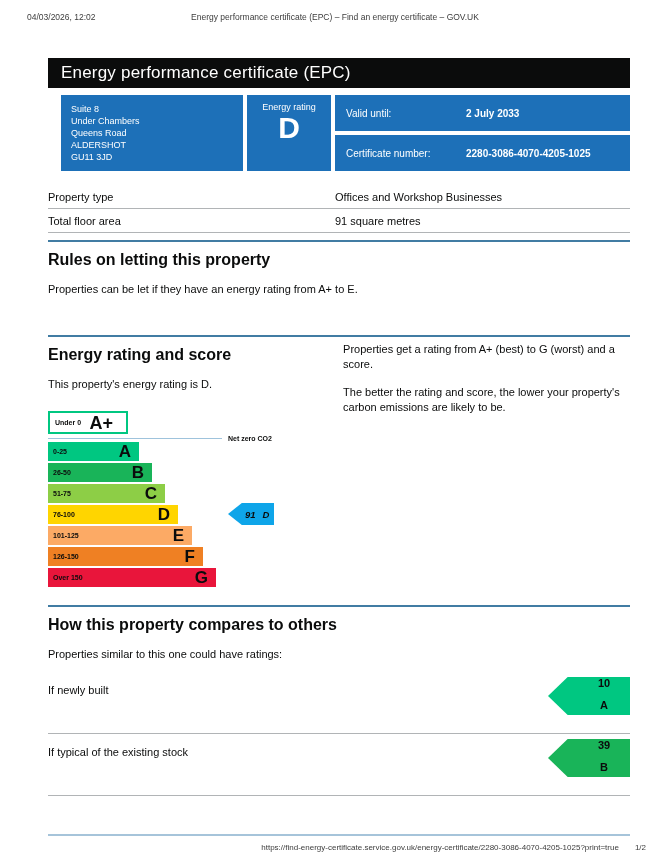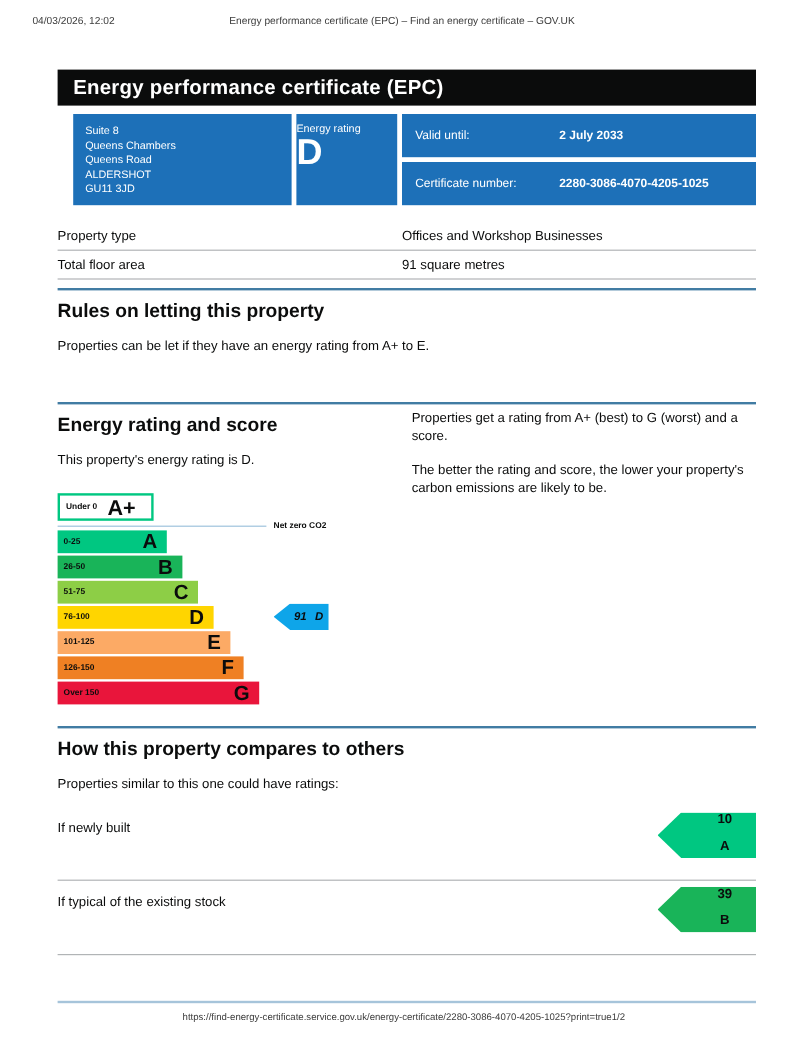--- a/index.html
+++ b/index.html
@@ -6,32 +6,32 @@
   html,body { margin:0; padding:0; background:#fff; }
   .page {
     width:670px; height:865px; position:relative; background:#ffffff;
     font-family:"Liberation Sans", sans-serif; color:#0b0c0c; overflow:hidden;
   }
   
   .print-header { position:relative; padding-top:12px; height:24px; font-size:8.5px; color:#3c3c3c; }
   .print-header .dt { position:absolute; left:27px; top:12px; }
   .print-header .ttl { position:absolute; left:0; right:0; top:12px; text-align:center; }
   .print-footer { position:absolute; bottom:13px; left:27px; right:24px;
-    display:flex; justify-content:center; font-size:8px; color:#3c3c3c; }
+    display:flex; justify-content:flex-end; font-size:8px; color:#3c3c3c;gap:16px; }
 
   .content { margin:34px 40px 0 48px; width:582px; }
 
   .banner { background:#0b0c0c; height:30px; display:flex; align-items:center;
     padding-left:13px; margin-bottom:7px; }
-  .banner h1 { color:#fff; font-size:17px; margin:0; font-weight:bold; letter-spacing:0.2px; }
+  .banner h1 { color:#fff; font-size:17px; margin:0; font-weight:normal; letter-spacing:0.2px; }
 
   .summary { display:grid; grid-template-columns:195px 84px 1fr; gap:4px; height:76px; margin-bottom:14px; }
   .blue { background:#1d70b8; color:#fff; }
   .address { font-size:9px; line-height:12px; padding:8px 10px;margin-left:13px; }
-  .rating-cell { font-size:9px; padding-top:7px; }
+  .rating-cell { text-align:center; font-size:9px; padding-top:7px; }
   .rating-cell .big { font-size:30px; font-weight:bold; line-height:30px; margin-top:1px; }
   .detail-stack { display:flex; flex-direction:column; gap:4px; }
   .detail-row { flex:1; display:flex; align-items:center; padding:0 11px; font-size:10px; }
   .detail-row .lbl { width:120px; }
   .detail-row .val { font-weight:bold; }
 
   table.facts { width:100%; border-collapse:collapse; font-size:11px; margin-bottom:7px; }
   table.facts th, table.facts td { text-align:left; font-weight:normal; padding:6px 0 5px 0;
     border-bottom:1px solid #b1b4b6; }
   table.facts th { width:287px; }
@@ -88,21 +88,21 @@
 
   <div class="content">
 
     <div class="banner">
       <h1>Energy performance certificate (EPC)</h1>
     </div>
 
     <div class="summary">
       <div class="blue address">
           <div>Suite 8</div>
-          <div>Queens Chambers</div>
+          <div>Under Chambers</div>
           <div>Queens Road</div>
           <div>ALDERSHOT</div>
           <div>GU11 3JD</div>
         </div>
       <div class="blue rating-cell">
         <div>Energy rating</div>
         <div class="big">D</div>
       </div>
       <div class="detail-stack">
         <div class="blue detail-row">

